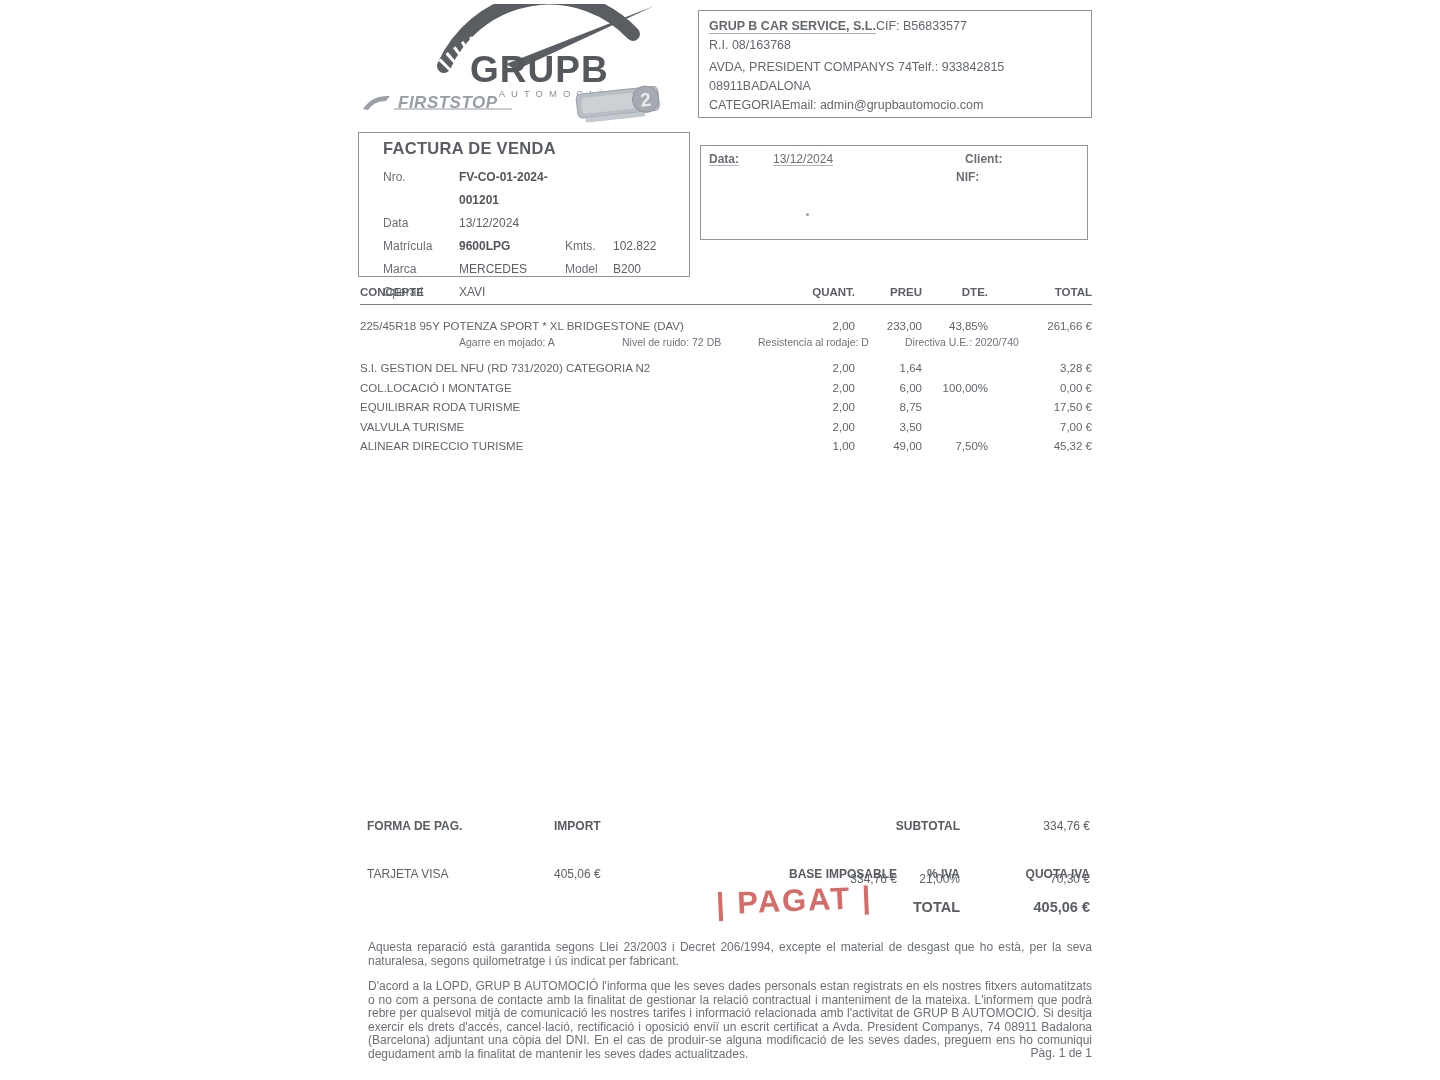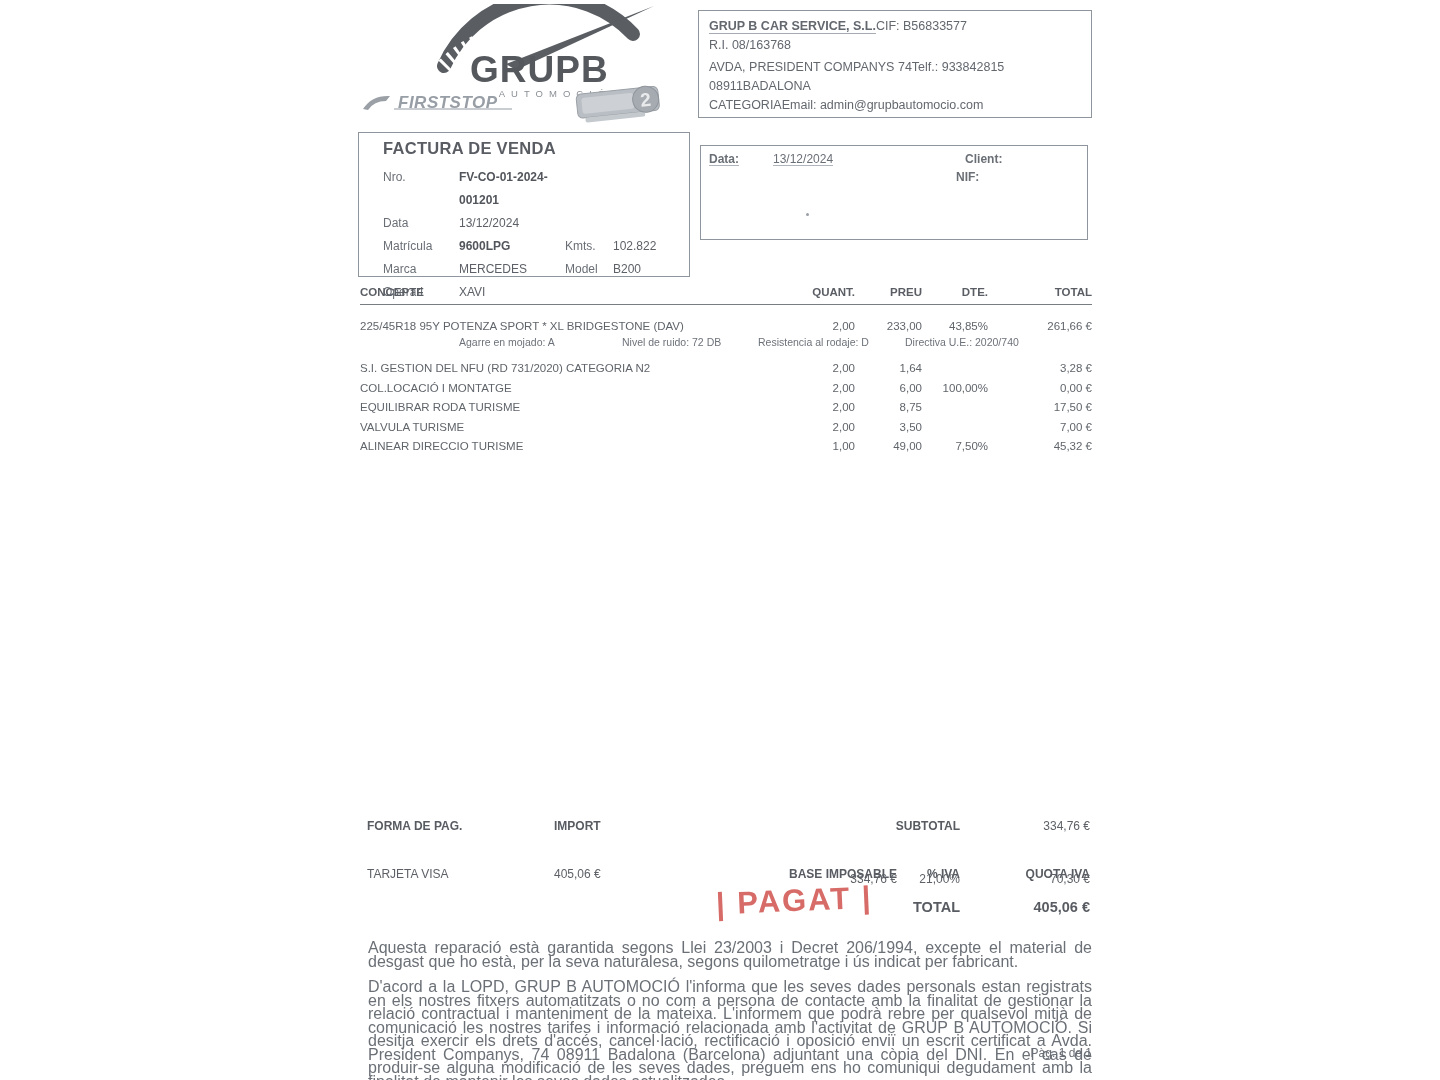--- a/index.html
+++ b/index.html
@@ -61,21 +61,21 @@
   .t-lbl{font-weight:bold;color:#585c62;}
   .ra1{right:195px;text-align:right;}
   .ra2{right:132px;text-align:right;}
   .ra3{right:2px;text-align:right;}
   .rowA{top:4px;}.rowB{top:28px;margin-top:24px;}.rowC{top:57px;}.rowD{top:84px;}
   .l1{left:7px;}.l2{left:194px;}
   .total-big{font-size:14.5px;}
   .paid-stamp{left:356px;top:68px;transform:rotate(-2.5deg);font-size:31px;font-weight:bold;letter-spacing:2px;color:var(--stamp-red);opacity:.85;}
 
   
-  .footer-para{left:368px;width:724px;font-size:16px;line-height:13.5px;color:#6b7077;text-align:justify;}
+  .footer-para{left:368px;width:724px;font-size:12px;line-height:13.5px;color:#6b7077;text-align:justify;}
   .fp1{top:941px;}
   .fp2{top:980px;}
   .page-num{left:892px;top:1046px;width:200px;text-align:right;font-size:12px;color:#6a6f76;}
 </style>
 </head>
 <body>
 
 <div class="abs grupb-logo">
   <svg viewBox="0 0 254 96" width="254" height="96">
     <path d="M 16 62 A 115 115 0 0 1 205 30" fill="none" stroke="#5a5e63" stroke-width="14" stroke-linecap="round"></path>

